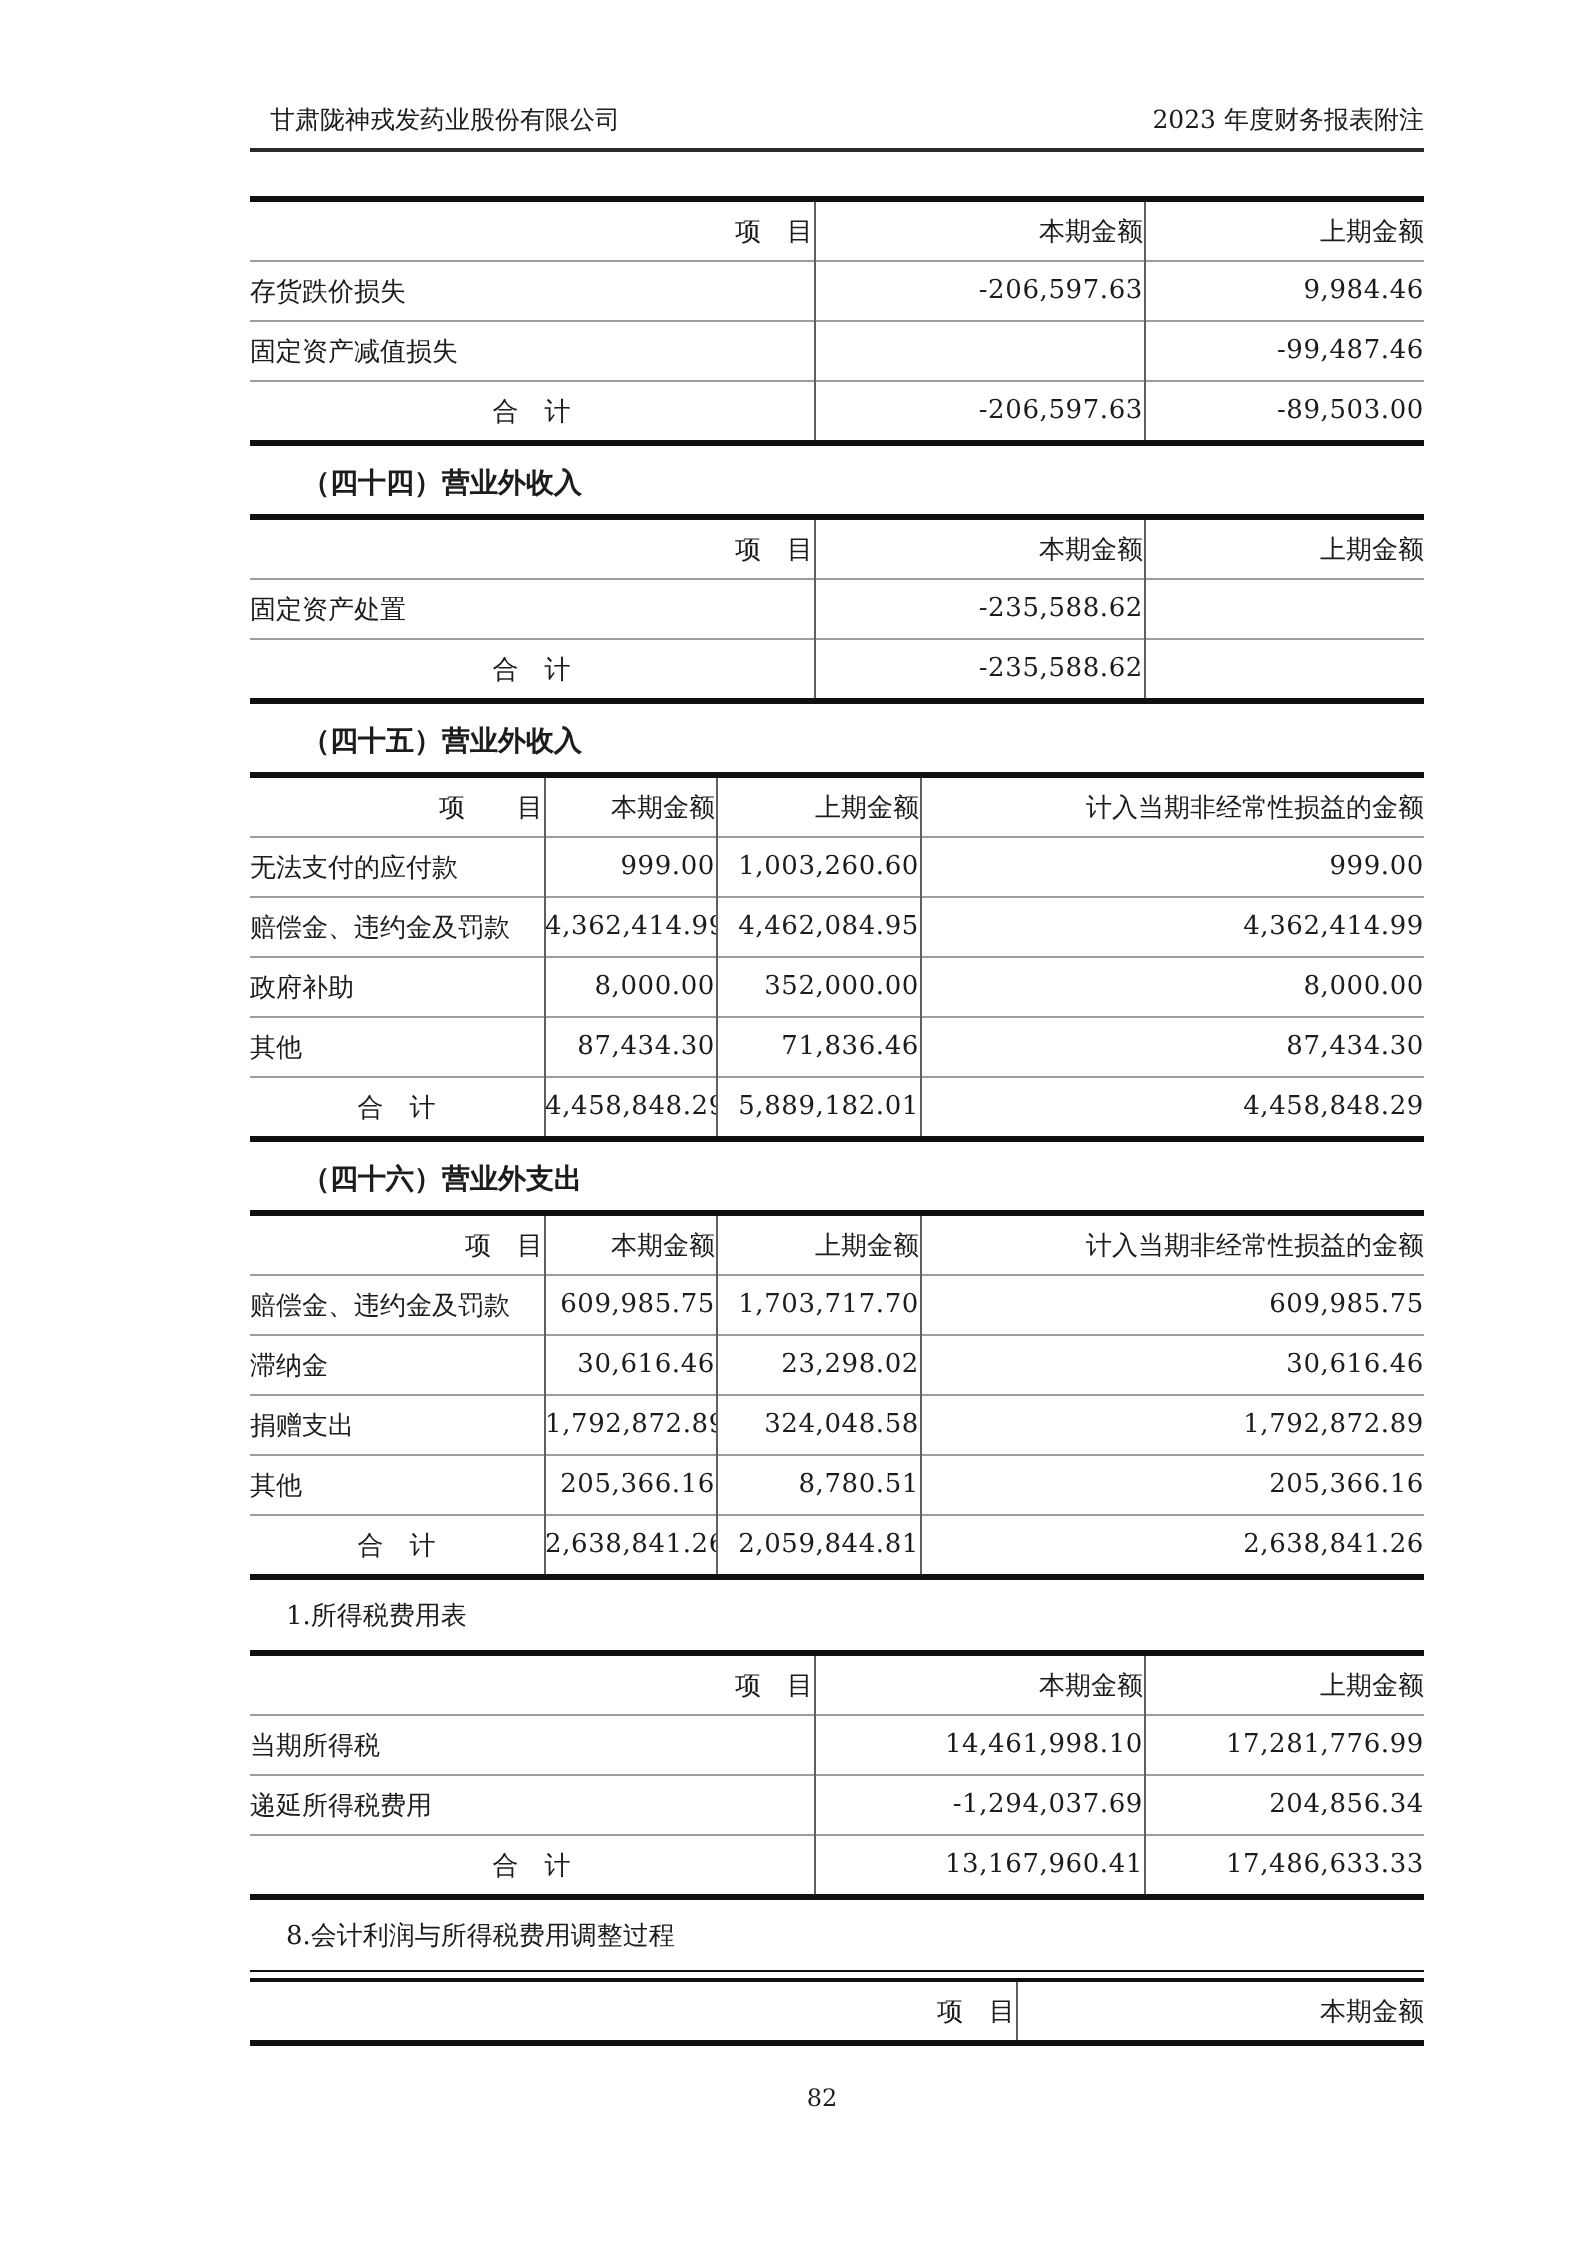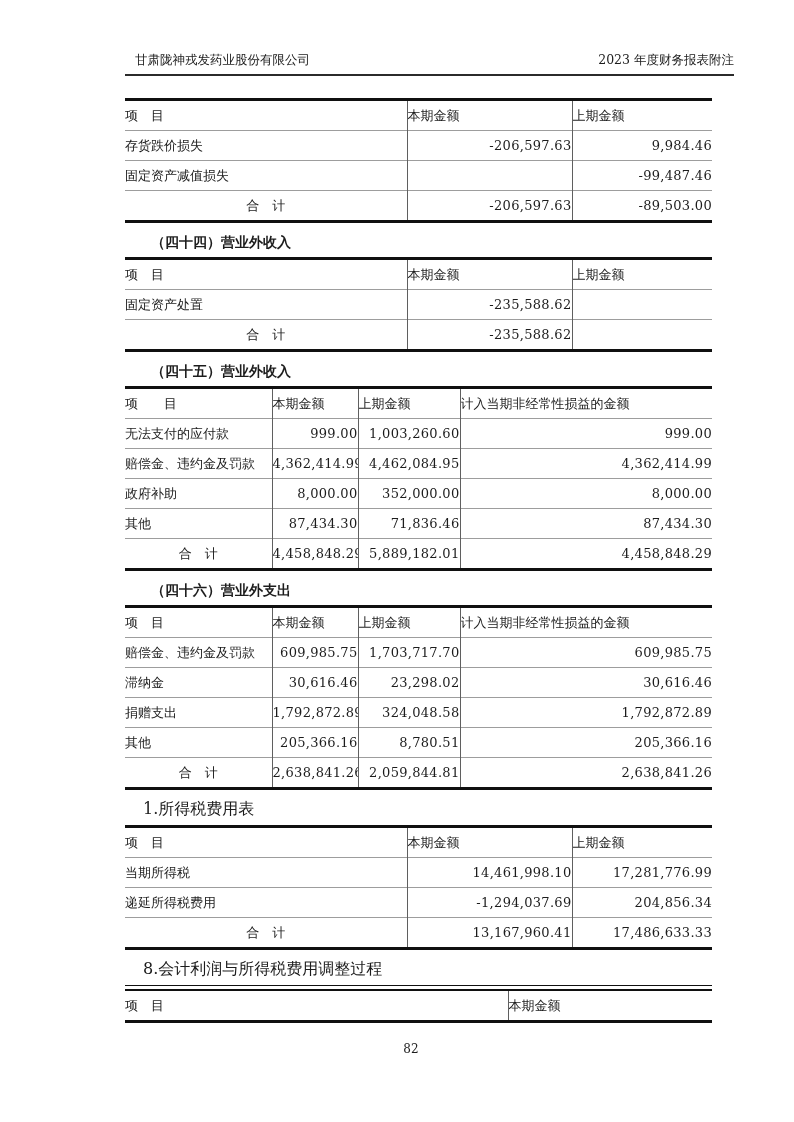--- a/index.html
+++ b/index.html
@@ -6,21 +6,21 @@
   .page {
     position:relative;
     width:794px; height:1122px;
     margin:0 auto;
     background:#ffffff;
     font-family:"DejaVu Serif","Liberation Serif",serif;
     color:#1c1c1c;
     overflow:hidden;
   }
   .header {
-    margin:0 60px 0 125px;
+    margin:0 82px 0 125px;
     padding:52px 0 5px 0;
     border-bottom:2px solid #2b2b2b;
     display:flex;
     justify-content:space-between;
     align-items:flex-end;
     font-size:12.5px;
   }
   .h-left { padding-left:10px; }
   .content { margin:0 82px 0 125px; }
 
@@ -33,39 +33,39 @@
     font-size:13px;
   }
   .tbl th, .tbl td {
     height:29px;
     padding:0;
     font-weight:normal;
     white-space:nowrap;
     overflow:hidden;
     vertical-align:middle;
   }
-  .tbl th { text-align:left; }
+  .tbl th { text-align:right; }
   .tbl tbody td { border-top:1px solid #9d9d9d; }
   .tbl th + th, .tbl td + td { border-left:1px solid #5f5f5f; }
   .i { text-align:left;  padding-left:5px; }
   .n { text-align:right; padding-right:8px; letter-spacing:0.3px; }
   .t { text-align:center; }
 
   .mt-first { margin-top:22px; }
   .mt-tbl   { margin-top:3px; }
 
   .heading {
     margin:9px 0 5px 26px;
     font-size:14px;
     font-weight:bold;
     line-height:20px;
   }
   .sub {
     margin:10px 0 7px 18px;
-    font-size:16px;
+    font-size:13px;
     line-height:18px;
   }
   .dbl-top {
     border-top:1px solid #101010;
     padding-top:3px;
     width:587px;
   }
   .footer {
     position:absolute;
     top:1042px; left:14px;

